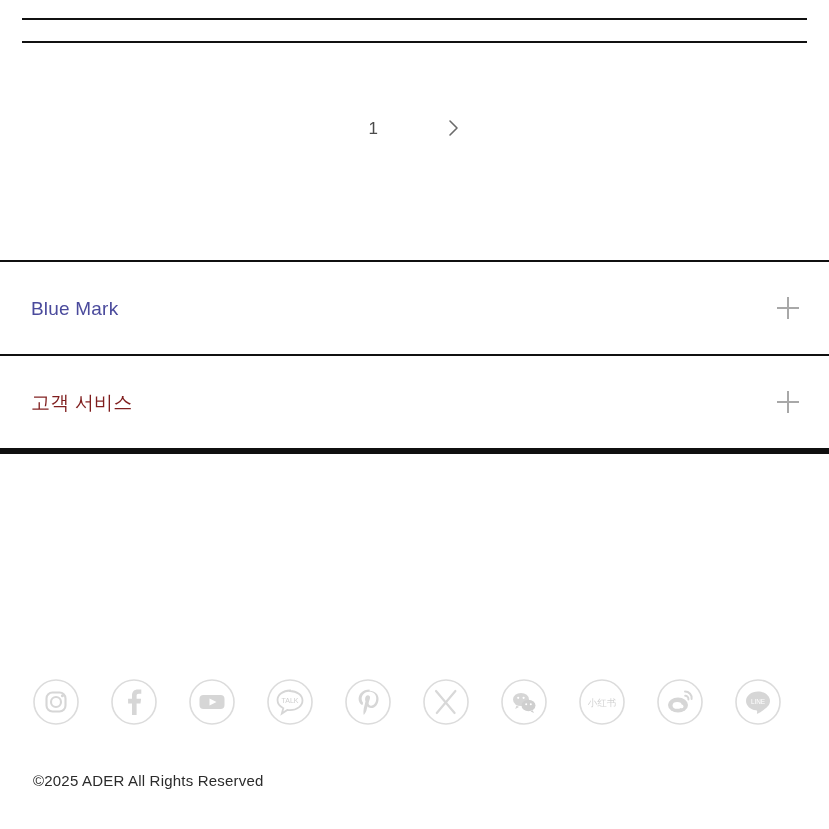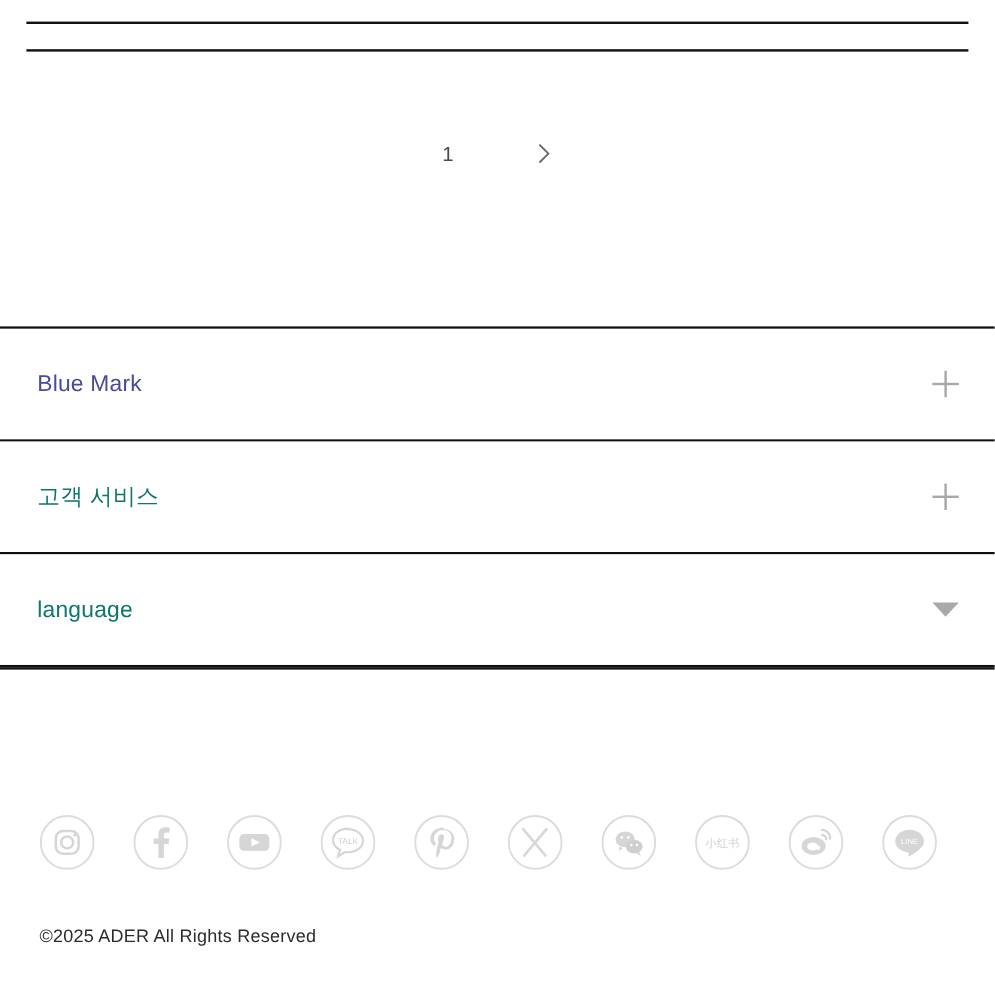--- a/index.html
+++ b/index.html
@@ -63,21 +63,21 @@
     display: flex;
     align-items: center;
     justify-content: center;
     cursor: pointer;
   }
   .page-next svg { display: block; }
 
   
   .footer-sections {
     position: absolute;
-    top: 272px;
+    top: 260px;
     left: 0;
     width: 829px;
   }
   .divider {
     width: 829px;
     height: 2px;
     background: #101010;
   }
   .acc-row {
     position: relative;
@@ -85,21 +85,21 @@
     height: 92px;
     display: flex;
     align-items: center;
     padding: 0 30px 0 31px;
     cursor: pointer;
     background: #ffffff;
   }
   .acc-label {
     font-size: 19px;
     font-weight: 400;
-    color: #0f766e;
+    color: #7f1d1d;
     letter-spacing: 0.2px;
     line-height: 1;
   }
   .acc-label.accent { color: #4a4a9c; }
   .acc-ctl {
     position: absolute;
     right: 26px;
     top: 50%;
     transform: translateY(-50%);
     width: 30px;
@@ -198,26 +198,20 @@
 
     <div class="divider"></div>
     <div class="acc-row">
       <span class="acc-label">고객 서비스</span>
       <span class="acc-ctl">
         <span class="plus-icon"></span>
       </span>
     </div>
 
     <div class="divider"></div>
-    <div class="acc-row">
-      <span class="acc-label">language</span>
-      <span class="acc-ctl">
-        <span class="caret-icon"></span>
-      </span>
-    </div>
 
     <div class="divider"></div>
 
     <div class="divider"></div>
   </div>
 
   <div class="social-row">
 
     <a class="social-btn">
       <svg width="46" height="46" viewBox="0 0 46 46">

